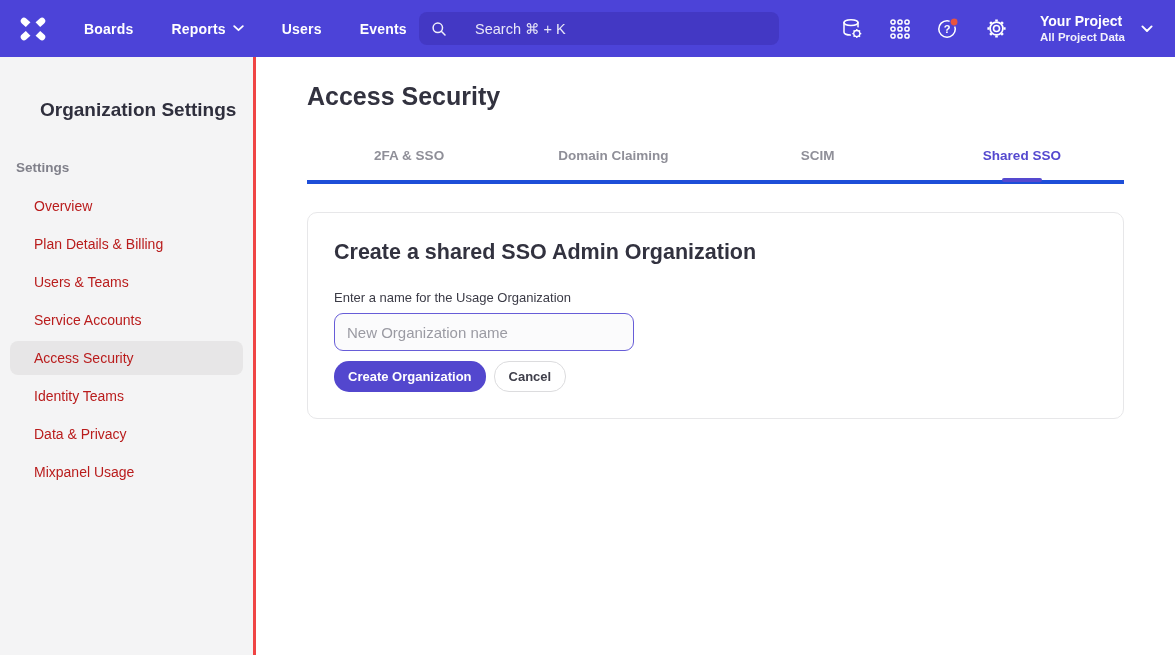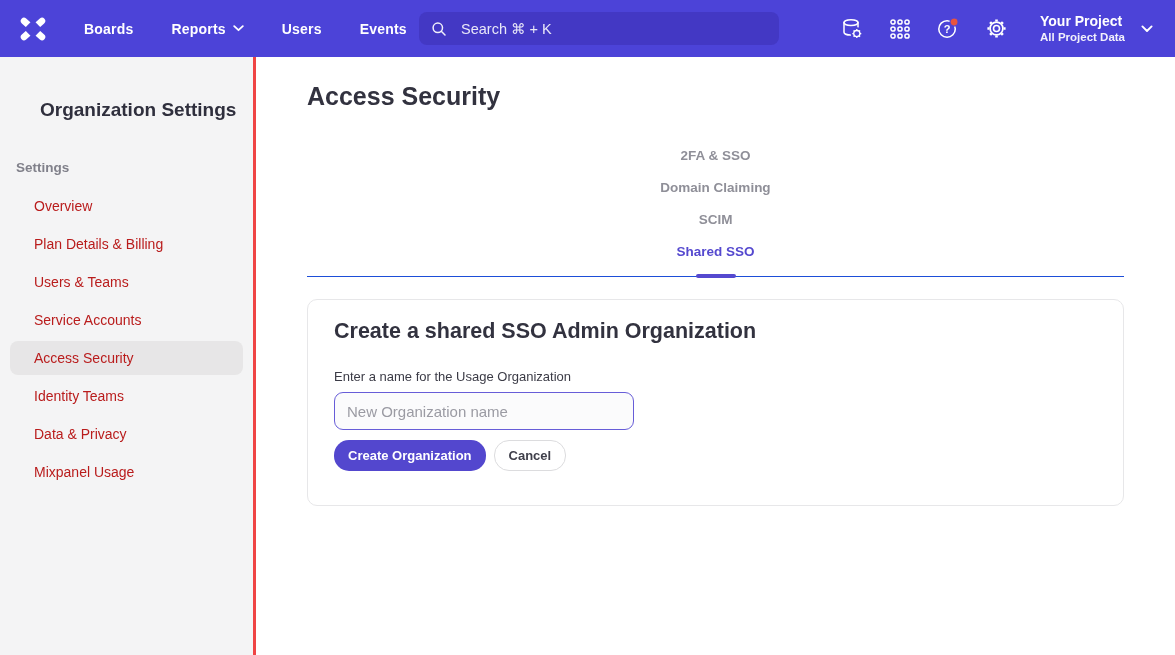--- a/index.html
+++ b/index.html
@@ -10,21 +10,21 @@
   .topbar { position:relative; height:57px; background:#4c43d8;
     display:flex; align-items:center; color:#fff; }
   .logo { margin:0 20px 0 18px; display:flex; align-items:center; cursor:pointer; }
   .nav { display:flex; align-items:center; gap:38px; margin-left:16px; }
   .nav-item { font-size:14px; font-weight:700; color:#fff; cursor:pointer;
     display:flex; align-items:center; gap:7px; letter-spacing:.2px;text-align:right; }
   .searchbox { position:absolute; left:419px; top:12px; width:360px; height:33px;
     background:#4338c4; border-radius:8px; display:flex; align-items:center; }
   .searchbox svg { position:absolute; left:12px; }
   .searchbox input { width:100%; height:100%; background:transparent; border:none;
-    outline:none; color:#fff; font-size:14.5px; padding:0 10px 0 42px;
+    outline:none; color:#fff; font-size:14.5px; padding:0 10px 0 56px;
     font-family:"Liberation Sans", sans-serif; }
   .searchbox input::placeholder { color:rgba(255,255,255,.88); }
   .topbar-right { position:absolute; right:0; top:0; height:57px;
     display:flex; align-items:center; }
   .icon-btn { width:24px; height:24px; margin-right:24px; display:flex;
     align-items:center; justify-content:center; cursor:pointer; position:relative; }
   .project-selector { display:flex; align-items:center; cursor:pointer;
     margin:0 22px 0 8px; gap:16px; }
   .project-text { text-align:left; line-height:1.25; }
   .project-name { font-size:14px; font-weight:700; }
@@ -40,31 +40,31 @@
   .section-label { font-size:13.5px; font-weight:700; color:#80808a;
     margin:39px 0 14px 16px; }
   .side-item { height:34px; margin:0 10px 4px 10px; border-radius:8px;
     display:flex; align-items:center; padding-left:24px; font-size:14px;
     color:#b91c1c; cursor:pointer; }
   .side-item.active { background:#e7e6e7; }
 
   
   .main { flex:1; background:#fff; padding:0 51px; }
   .page-title { margin-top:25px; font-size:25px; font-weight:700; color:#32323f; }
-  .tabs { display:flex; margin-top:37px; border-bottom:1px solid #1d4ed8;flex-direction:column; }
+  .tabs { display:flex; margin-top:37px; border-bottom:4px solid #1d4ed8; }
   .tab { flex:1; text-align:center; padding-bottom:17px; font-size:13.5px;
     font-weight:600; color:#8f8f98; cursor:pointer; position:relative; }
   .tab.active { color:#5549cf; }
   .tab.active::after { content:""; position:absolute; bottom:-2px; left:50%;
     transform:translateX(-50%); width:40px; height:4px; background:#5549cf;
     border-radius:2px; }
 
   
-  .card { margin-top:22px; border:1px solid #e7e7e9; border-radius:10px;
-    background:#fff; padding:19px 26px 26px 26px; height:207px; }
+  .card { margin-top:28px; border:1px solid #e7e7e9; border-radius:10px;
+    background:#fff; padding:27px 26px 26px 26px; height:207px; }
   .card-title { font-size:21.5px; font-weight:700; color:#32323f; }
   .field-label { margin-top:25px; font-size:13px; color:#3b3b46; }
   .org-input { display:block; margin-top:8px; width:300px; height:38px;
     border:1.5px solid #675dd8; border-radius:9px; background:#fbfbfc;
     padding:0 12px; font-size:15px; color:#32323f; outline:none;
     font-family:"Liberation Sans", sans-serif; }
   .org-input::placeholder { color:#9b9ba3; }
   .btn-row { margin-top:10px; display:flex; gap:8px; }
   .btn { height:31px; border-radius:15px; font-size:13px; font-weight:700;
     padding:0 14px; cursor:pointer; font-family:"Liberation Sans", sans-serif;

